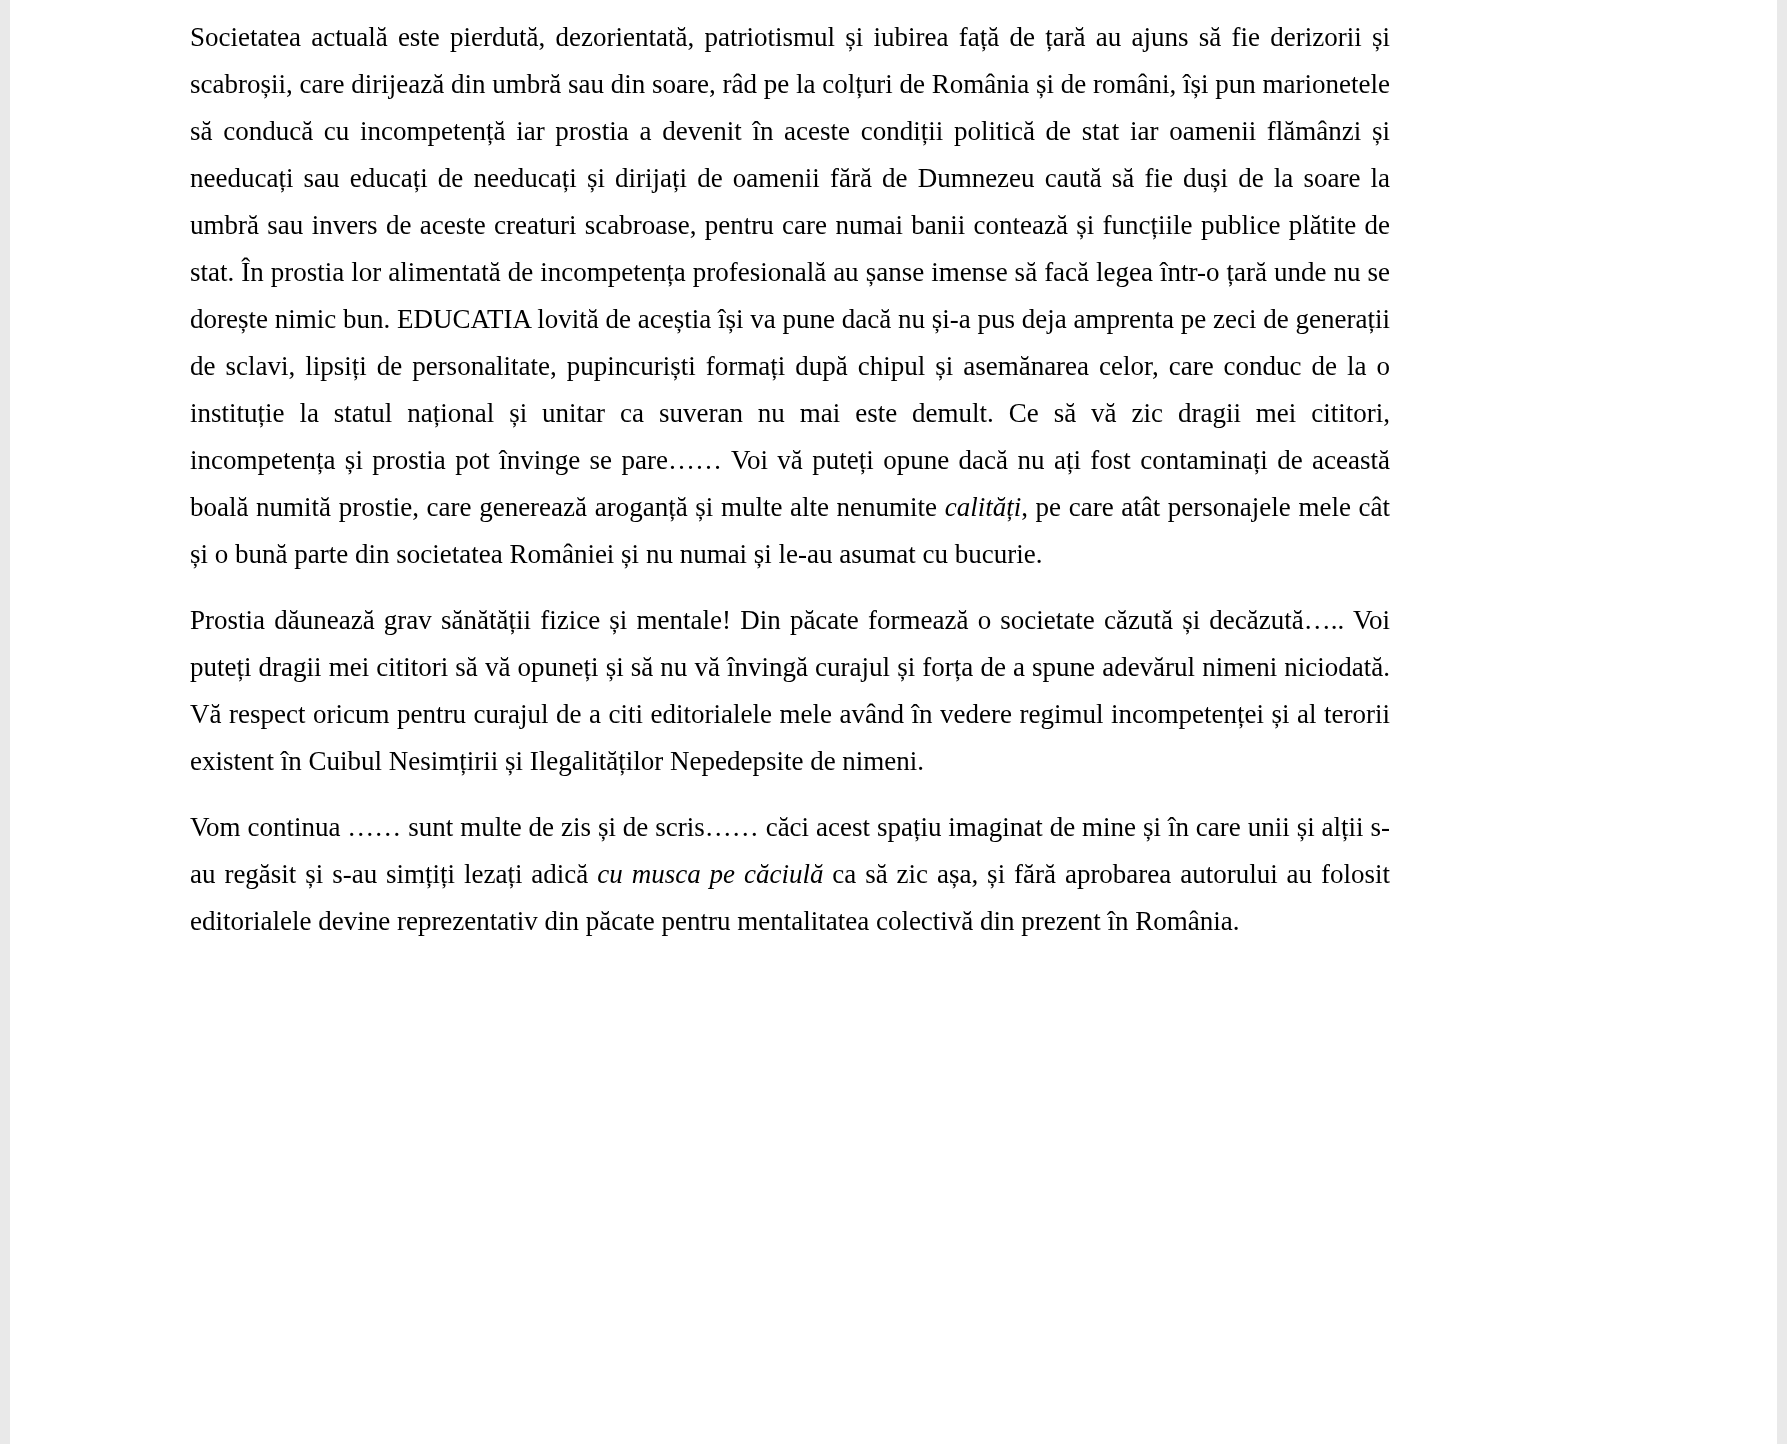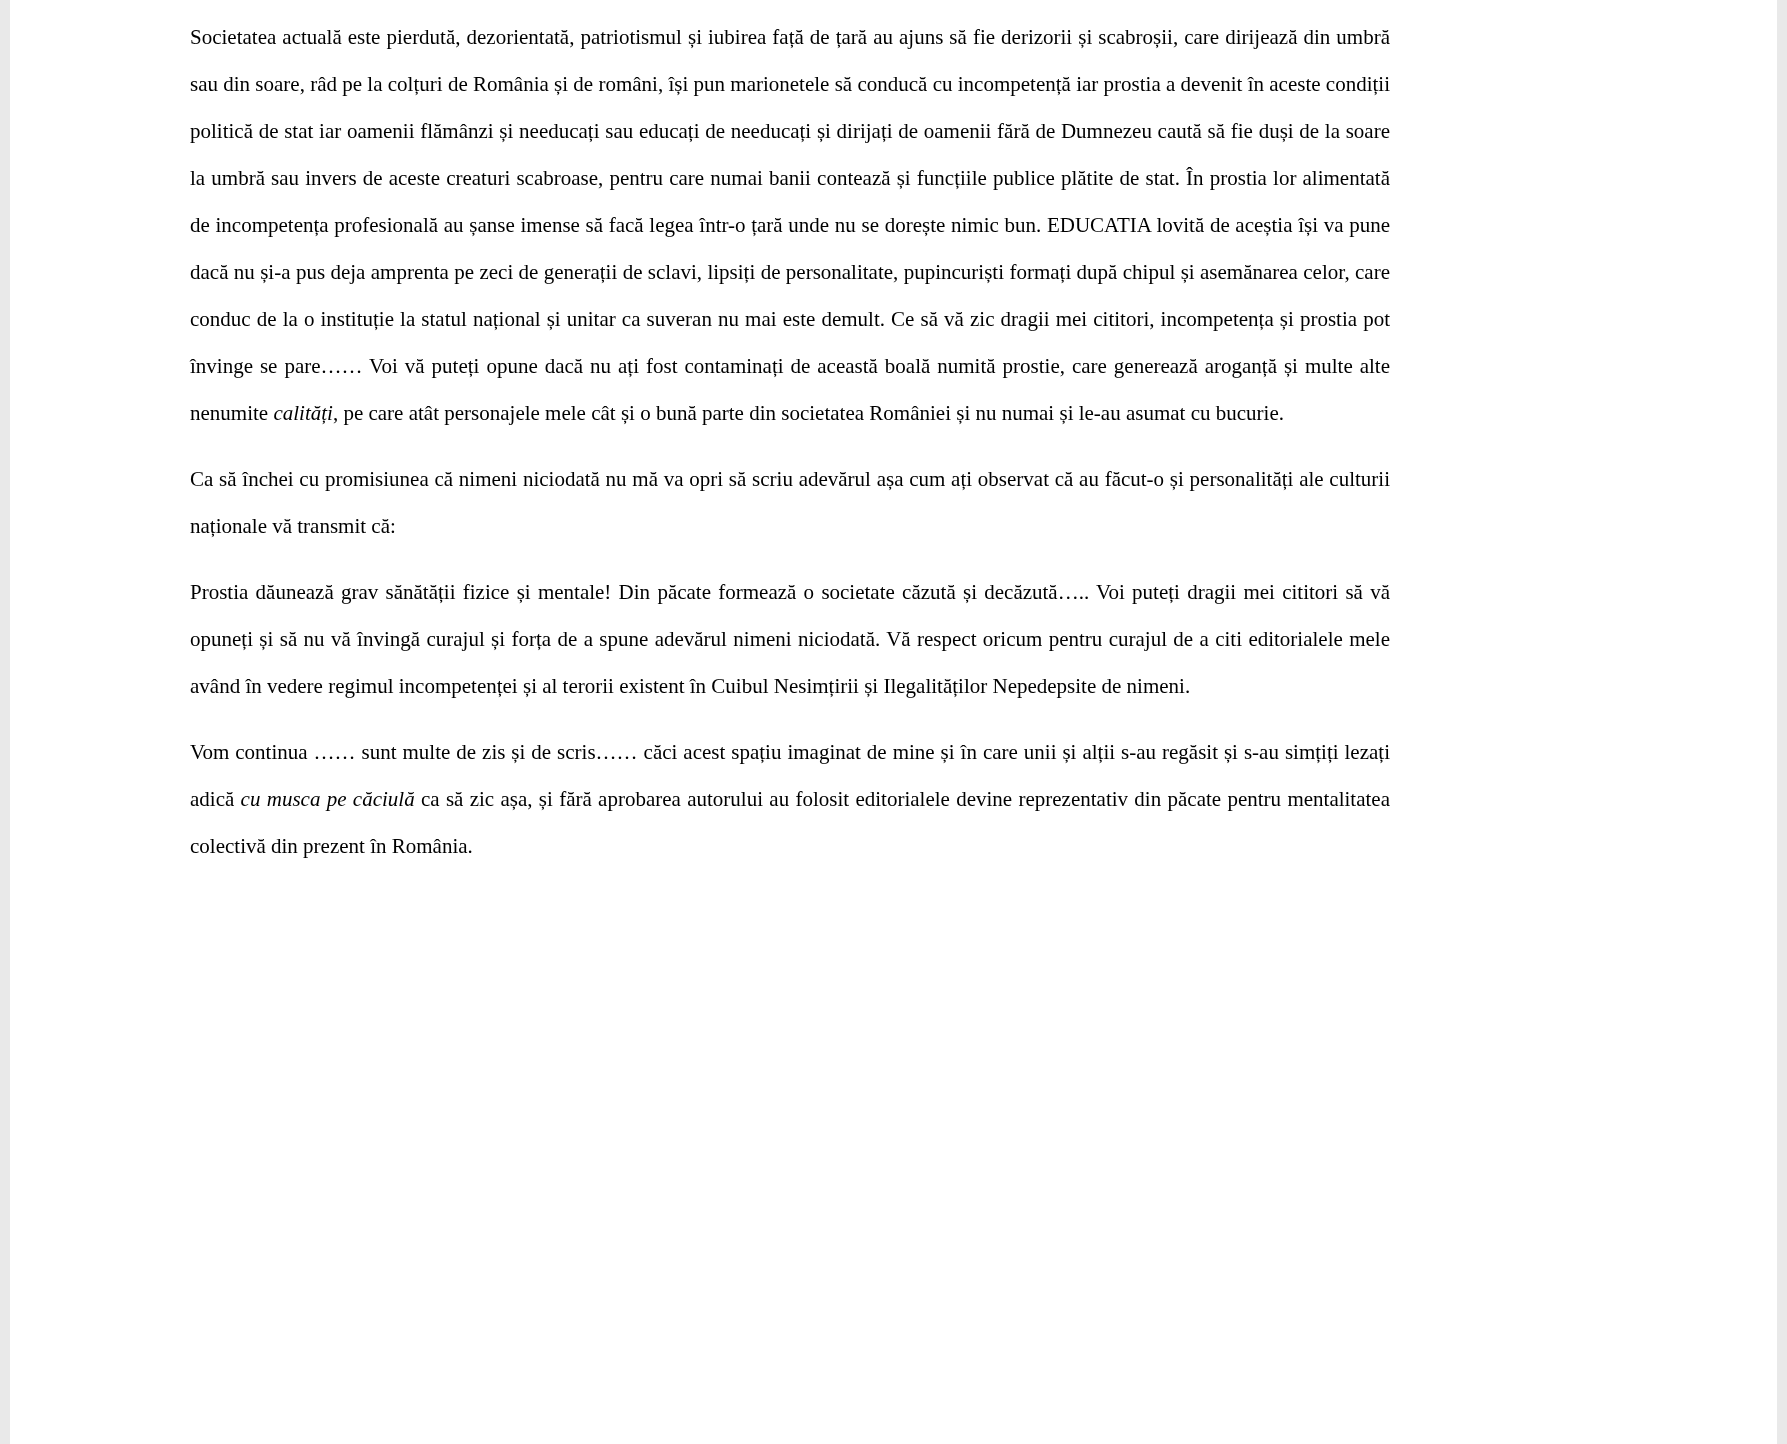--- a/index.html
+++ b/index.html
@@ -15,21 +15,21 @@
     box-sizing: border-box;
     margin: 0 10px;
     width: 1767px;
     min-height: 1444px;
     background: #ffffff;
     padding: 14px 0 60px 0;
   }
   .content {
     margin-left: 180px;
     width: 1200px;
-    font-size: 21px;
+    font-size: 27px;
     line-height: 47px;
     color: #000000;
     text-align: justify;
   }
   .para {
     margin: 0 0 19px 0;
   }
   .para:last-child {
     margin-bottom: 0;
   }
@@ -41,21 +41,20 @@
   }
 </style>
 </head>
 <body>
 
 <main class="page">
   <article class="content">
 
     <p class="para"><span class="run">Societatea actuală este pierdută, dezorientată, patriotismul și iubirea față de țară au ajuns să fie derizorii și scabroșii, care dirijează din umbră sau din soare, râd pe la colțuri de România și de români, își pun marionetele să conducă cu incompetență iar prostia a devenit în aceste condiții politică de stat iar oamenii flămânzi și needucați sau educați de needucați și dirijați de oamenii fără de Dumnezeu caută să fie duși de la soare la umbră sau invers de aceste creaturi scabroase, pentru care numai banii contează și funcțiile publice plătite de stat. În prostia lor alimentată de incompetența profesională au șanse imense să facă legea într-o țară unde nu se dorește nimic bun. EDUCATIA lovită de aceștia își va pune dacă nu și-a pus deja amprenta pe zeci de generații de sclavi, lipsiți de personalitate, pupincuriști formați după chipul și asemănarea celor, care conduc de la o instituție la statul național și unitar ca suveran nu mai este demult. Ce să vă zic dragii mei cititori, incompetența și prostia pot învinge se pare…… Voi vă puteți opune dacă nu ați fost contaminați de această boală numită prostie, care generează aroganță și multe alte nenumite </span><em class="run-italic">calități</em><span class="run">, pe care atât personajele mele cât și o bună parte din societatea României și nu numai și le-au asumat cu bucurie.</span></p>
 
-    <p class="para"><span class="run">Ca să închei cu promisiunea că nimeni niciodată nu mă va opri să scriu adevărul așa cum ați observat că au făcut-o și personalități ale culturii naționale vă transmit că:</span></p>
 
     <p class="para"><span class="run">Prostia dăunează grav sănătății fizice și mentale! Din păcate formează o societate căzută și decăzută….. Voi puteți dragii mei cititori să vă opuneți și să nu vă învingă curajul și forța de a spune adevărul nimeni niciodată. Vă respect oricum pentru curajul de a citi editorialele mele având în vedere regimul incompetenței și al terorii  existent în Cuibul Nesimțirii și Ilegalităților Nepedepsite de nimeni.</span></p>
 
     <p class="para"><span class="run">Vom continua …… sunt multe de zis și de scris…… căci acest spațiu imaginat de mine și în care unii și alții s-au regăsit și s-au simțiți lezați adică </span><em class="run-italic">cu musca pe căciulă</em><span class="run"> ca să zic așa, și fără aprobarea autorului au folosit editorialele devine reprezentativ din păcate pentru mentalitatea colectivă din prezent în România.</span></p>
 
 
   </article>
 </main>
 
 </body></html>

